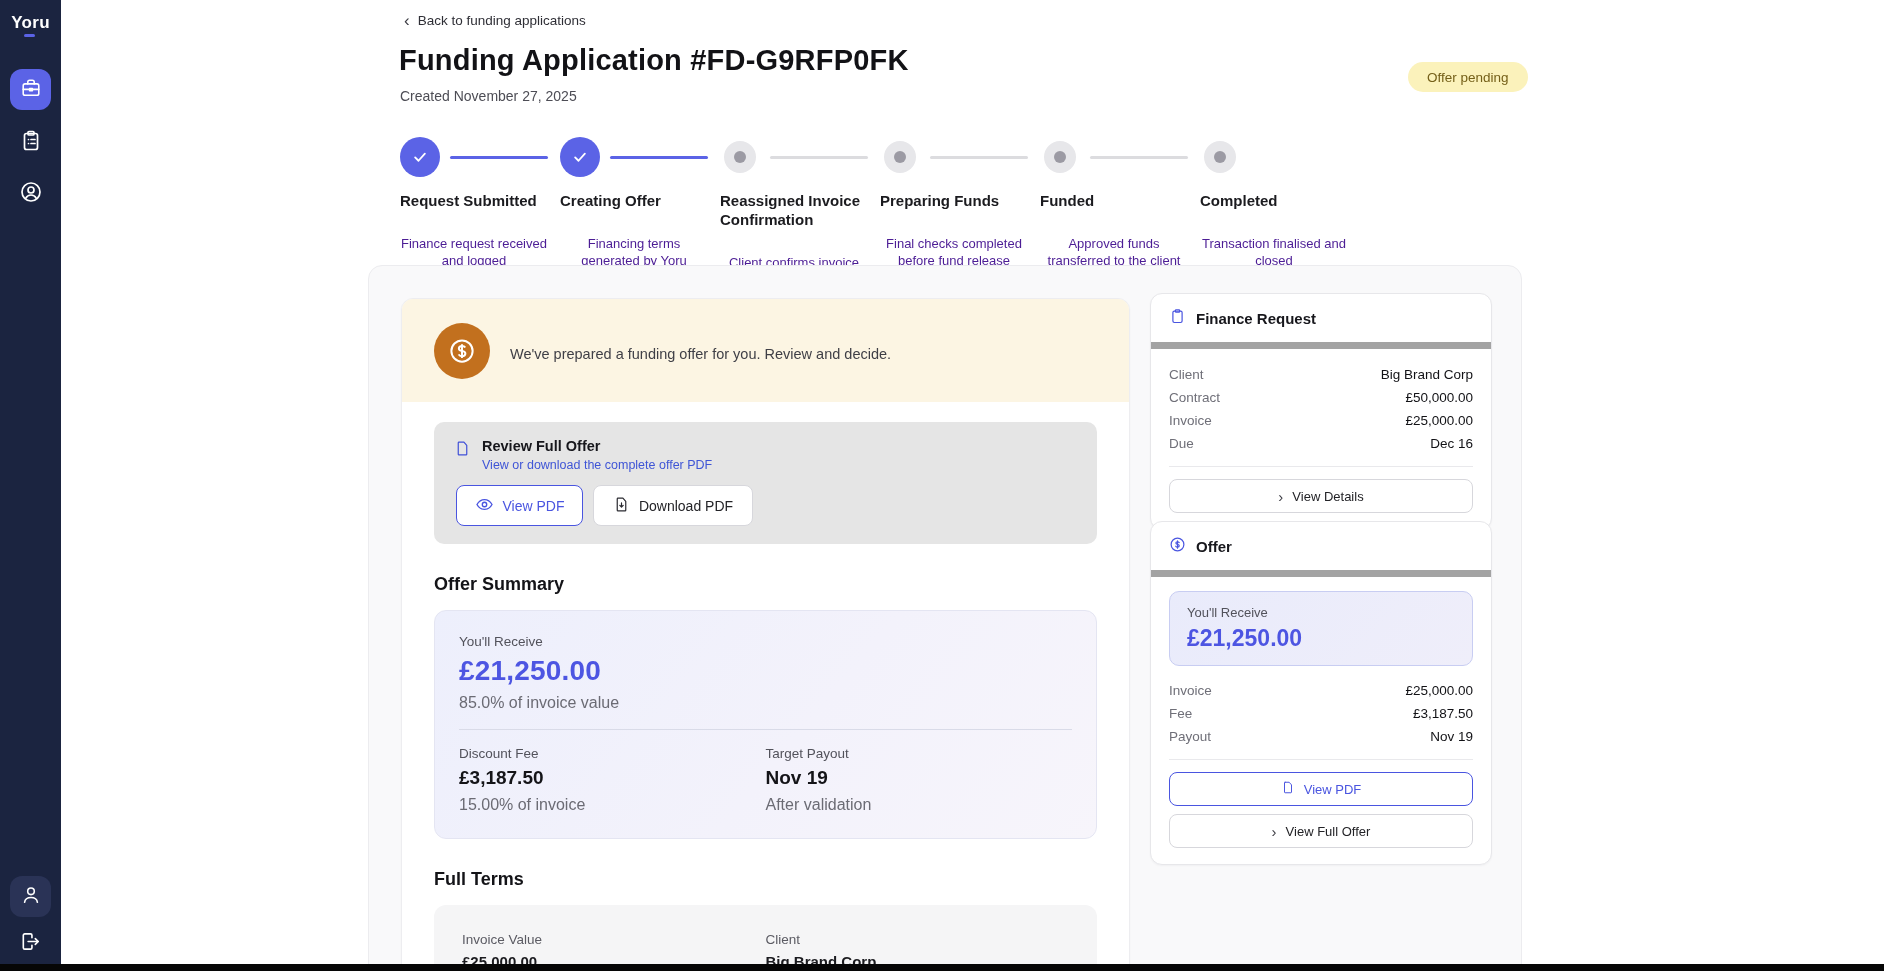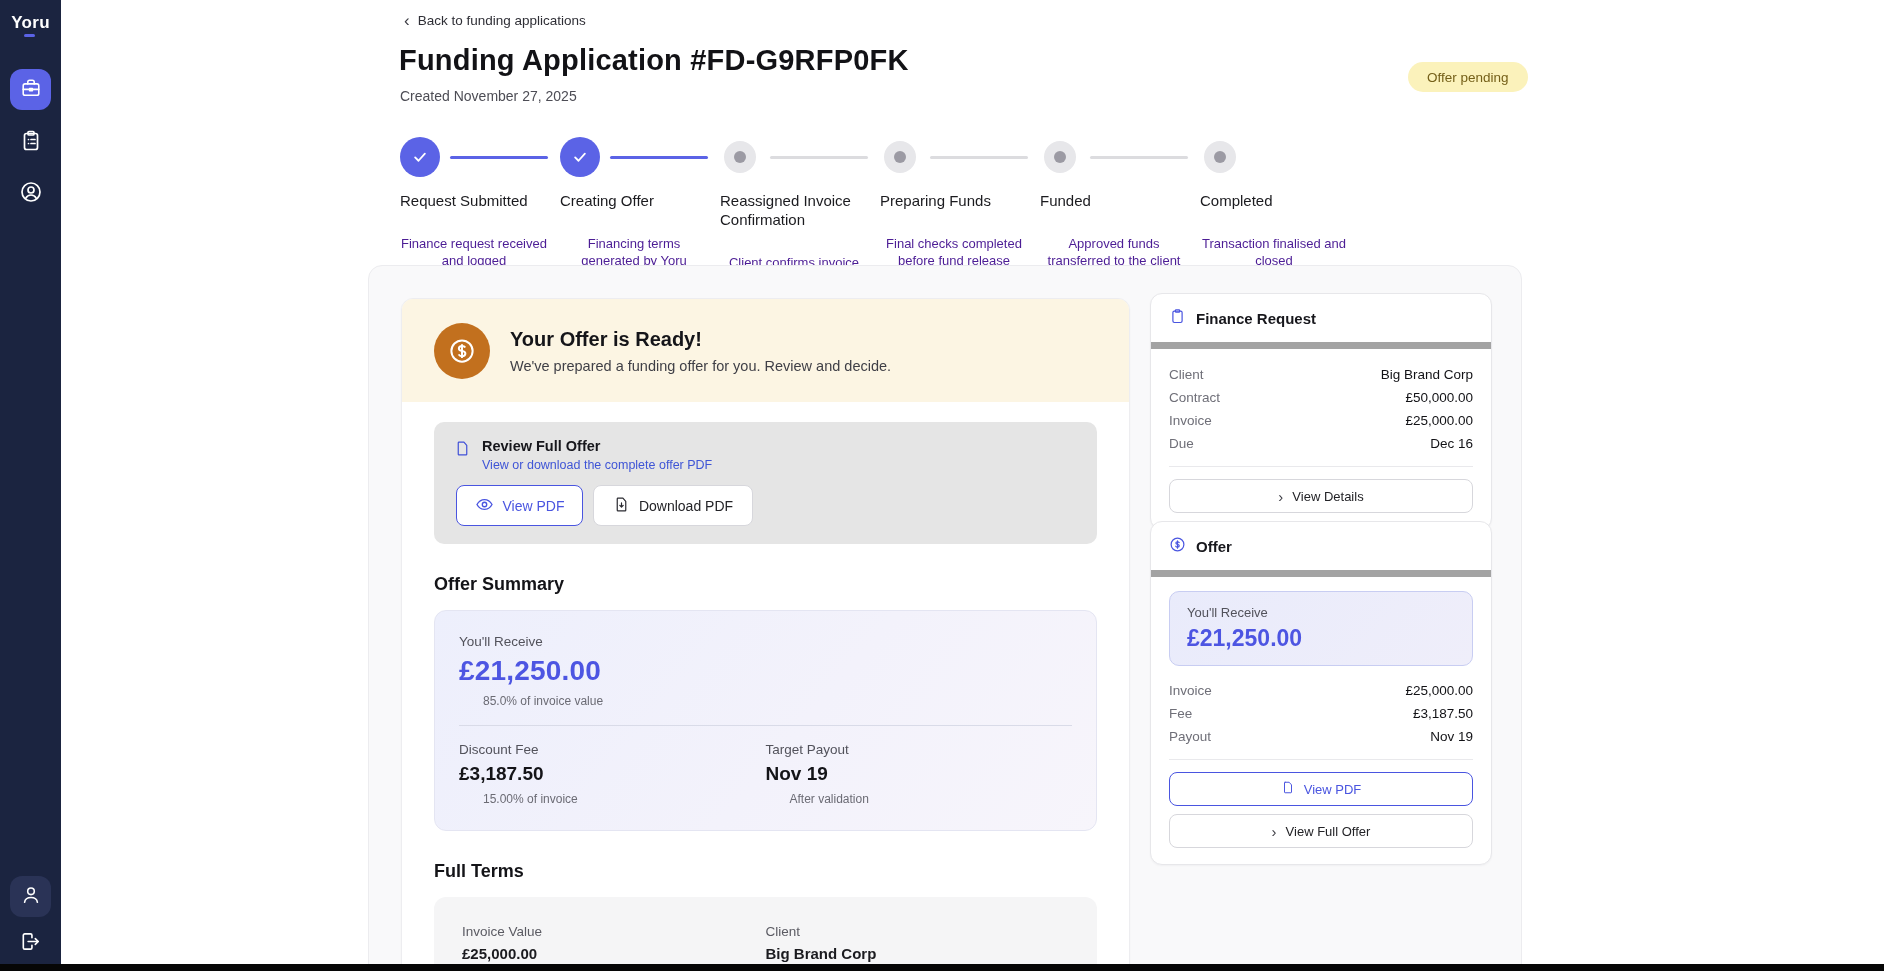--- a/index.html
+++ b/index.html
@@ -36,21 +36,21 @@
   .circle { width:40px; height:40px; border-radius:50%; flex:0 0 auto;
             display:flex; align-items:center; justify-content:center; }
   .circle.done { background:#5b63e6; }
   .circle.current { background:#fff; border:2px solid #545ee3; }
   .circle.pending { width:32px; height:32px; margin:4px; background:#e7e7ea; }
   .circle .dot { width:12px; height:12px; border-radius:50%; background:#9b9aa3; }
   .circle svg { stroke:#fff; fill:none; stroke-width:2.4; stroke-linecap:round; stroke-linejoin:round; }
   .connector { height:3px; border-radius:2px; flex:1; margin:0 12px 0 10px; }
   .connector.done { background:#5b63e6; }
   .connector.todo { background:#dcdcdf; }
-  .step-label { margin-top:15px; font-size:15px; font-weight:normal; color:#1b1b1f; max-width:148px; line-height:1.25; }
+  .step-label { margin-top:15px; font-size:15px; font-weight:bold; color:#1b1b1f; max-width:148px; line-height:1.25; }
   .step.current .step-label { color:#4853de; }
   .step-desc { margin-top:24px; font-size:13px; color:#4c1d95; max-width:148px; line-height:1.35;text-align:center; }
 
   
   .panel { position:absolute; left:368px; top:265px; width:1154px; height:706px;
            background:#f9f9fa; border:1px solid #ececef; border-radius:14px 14px 0 0; }
 
   
   .main-card { position:absolute; left:32px; top:32px; width:729px; height:680px;
                background:#fff; border:1px solid #ededf0; border-radius:12px; overflow:hidden;
@@ -77,21 +77,21 @@
   .btn svg { fill:none; stroke-width:1.7; stroke-linecap:round; stroke-linejoin:round; }
   .btn-outline-accent svg { stroke:#4a55e0; }
   .btn-outline-gray svg { stroke:#2a2a30; }
 
   .section-heading { margin-top:30px; font-size:18px; font-weight:bold; color:#141418; }
 
   .summary-card { margin-top:15px; border:1px solid #e4e5f2; border-radius:12px; padding:23px 24px 24px 24px;
                   background:linear-gradient(130deg,#edeffc 0%,#f3f2fb 55%,#f7f5fb 100%); }
   .muted-label { font-size:13.5px; color:#52525b; }
   .big-amount { margin-top:6px; font-size:28px; font-weight:bold; color:#4d55e2; letter-spacing:.2px; }
-  .small-note { margin-top:7px; font-size:12px; color:#6b6b74;margin-left:24px; }
+  .small-note { margin-top:7px; font-size:16px; color:#6b6b74; }
   .summary-divider { border:none; border-top:1px solid #d9dbe8; margin:17px 0 16px 0; }
   .summary-cols { display:flex; }
   .summary-col { width:50%; }
   .mid-amount { margin-top:6px; font-size:19px; font-weight:bold; color:#141418; }
 
   .terms-card { margin-top:15px; background:#f5f5f6; border-radius:12px; padding:27px 28px;
                 display:grid; grid-template-columns:1fr 1fr; row-gap:22px; }
   .term-label { font-size:13.5px; color:#5b5b63; }
   .term-value { margin-top:6px; font-size:15px; font-weight:bold; color:#1b1b1f; }
 
@@ -264,21 +264,20 @@
 
     <div class="main-card">
       <div class="banner">
         <div class="banner-icon">
           <svg width="30" height="30" viewBox="0 0 24 24">
               <circle cx="12" cy="12" r="8.5"></circle>
               <path d="M14.6 9.2c-.5-.9-1.5-1.3-2.6-1.3-1.4 0-2.5.8-2.5 2s1 1.7 2.5 2c1.6.3 2.7.9 2.7 2.1 0 1.3-1.2 2.1-2.7 2.1-1.2 0-2.2-.5-2.7-1.4M12 6.5v11"></path>
             </svg>
         </div>
         <div>
-          <div class="banner-title">Your Offer is Ready!</div>
           <div class="banner-sub">We've prepared a funding offer for you. Review and decide.</div>
         </div>
       </div>
 
       <div class="main-body">
 
         <div class="review-card">
           <div class="review-head">
             <span>
               <svg width="17" height="19" viewBox="0 0 24 24">

